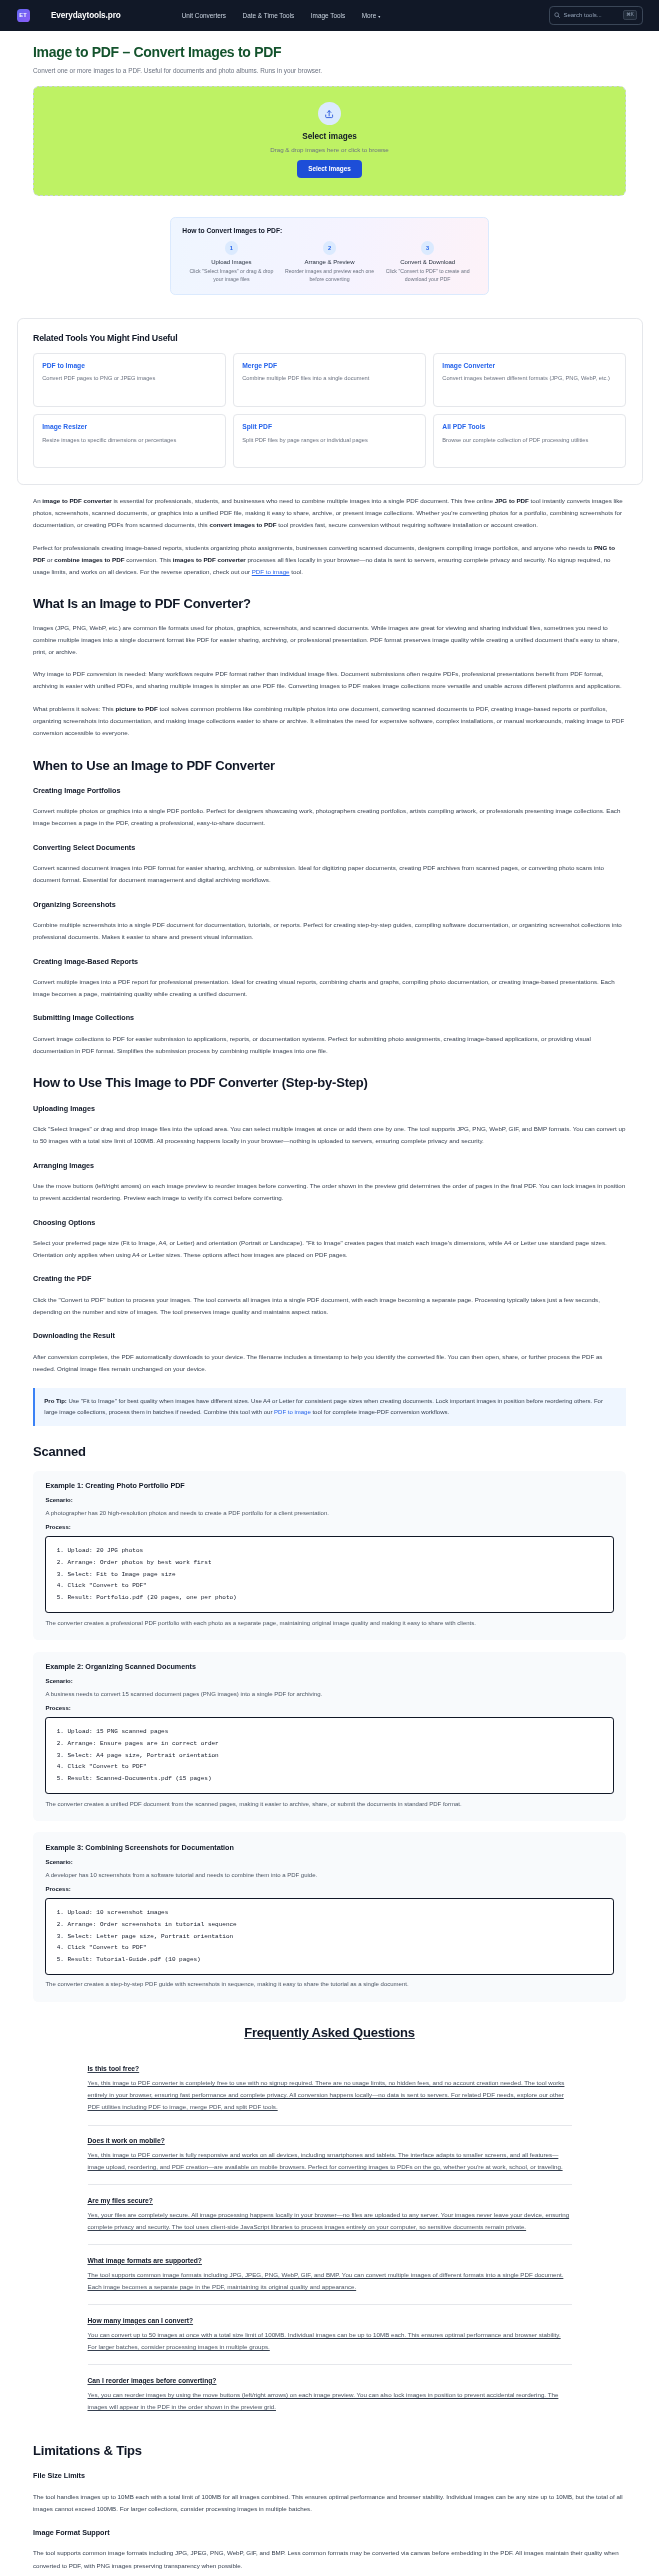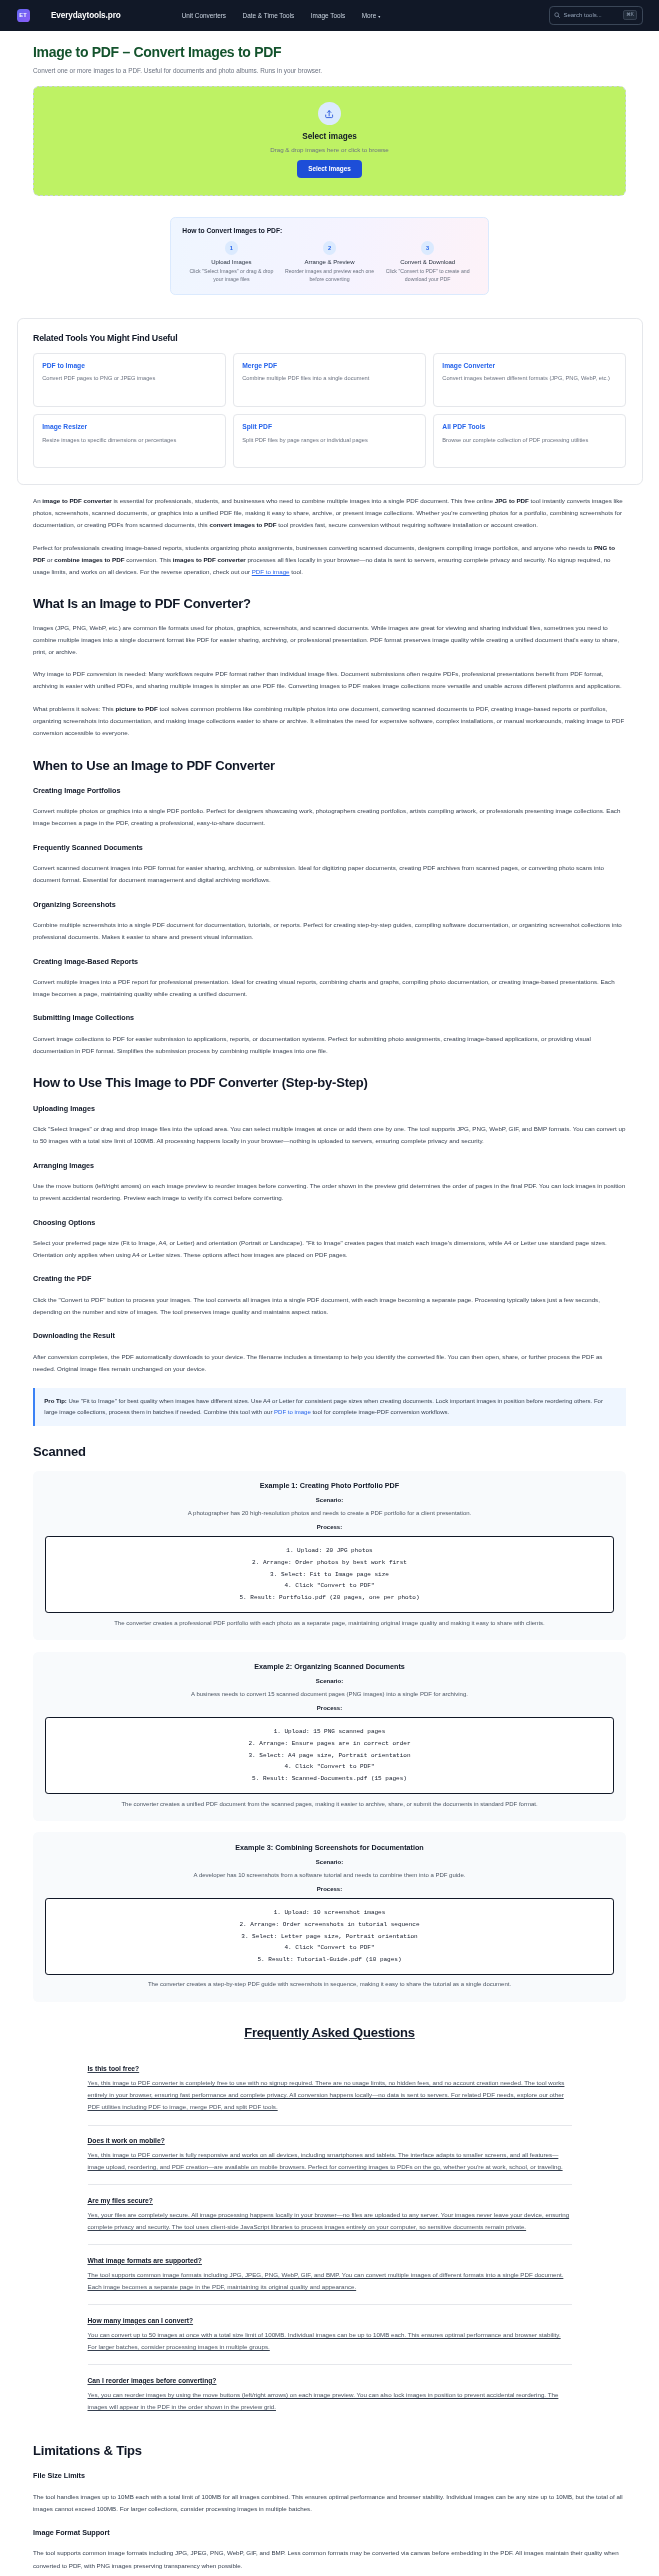--- a/index.html
+++ b/index.html
@@ -121,21 +121,21 @@
 
   .tipbox {
     margin-top: 13.4px; background:#eff6ff; border-left:2.1px solid #3b82f6;
     padding: 7.7px 9.3px; font-size: 6px; line-height:1.85; color:#374151;
   }
   .tipbox a { color:#2563eb;}
   .tipbox strong { color:#111827; }
 
   
   .example-card {
-    margin-top: 11.3px; background:#f8fafc; border-radius:5.2px; padding: 10.3px 12.4px 12.4px; text-align: center;
+    margin-top: 11.3px; background:#f8fafc; border-radius:5.2px; padding: 10.3px 12.4px 12.4px;
   }
   .example-card h3 { font-size:7.2px; color:#111827; margin:0 0 7.2px;}
   .ex-label { font-size:6px; font-weight:bold; color:#111827; margin-top: 6.2px;}
   .ex-text { font-size:6px; color:#4b5563; margin-top: 4.6px; line-height:1.7;}
   .code-block {
     margin-top: 6.2px; border:0.5px solid #111827; border-radius:3.1px;
     background:#fff; padding: 8.2px 10.3px;
     font-family:"Liberation Mono", monospace; font-size: 6px;
     line-height: 1.95; color:#111827; white-space: pre;
   }
@@ -253,21 +253,21 @@
     <p><span>Perfect for professionals creating image-based reports, students organizing photo assignments, businesses converting scanned documents, designers compiling image portfolios, and anyone who needs to </span><strong>PNG to PDF</strong><span> or </span><strong>combine images to PDF</strong><span> conversion. This </span><strong>images to PDF converter</strong><span> processes all files locally in your browser—no data is sent to servers, ensuring complete privacy and security. No signup required, no usage limits, and works on all devices. For the reverse operation, check out our </span><a class="inline">PDF to image</a><span> tool.</span></p>
 
     <h2>What Is an Image to PDF Converter?</h2>
     <p>Images (JPG, PNG, WebP, etc.) are common file formats used for photos, graphics, screenshots, and scanned documents. While images are great for viewing and sharing individual files, sometimes you need to combine multiple images into a single document format like PDF for easier sharing, archiving, or professional presentation. PDF format preserves image quality while creating a unified document that's easy to share, print, or archive.</p>
     <p>Why image to PDF conversion is needed: Many workflows require PDF format rather than individual image files. Document submissions often require PDFs, professional presentations benefit from PDF format, archiving is easier with unified PDFs, and sharing multiple images is simpler as one PDF file. Converting images to PDF makes image collections more versatile and usable across different platforms and applications.</p>
     <p><span>What problems it solves: This </span><strong>picture to PDF</strong><span> tool solves common problems like combining multiple photos into one document, converting scanned documents to PDF, creating image-based reports or portfolios, organizing screenshots into documentation, and making image collections easier to share or archive. It eliminates the need for expensive software, complex installations, or manual workarounds, making image to PDF conversion accessible to everyone.</span></p>
 
     <h2>When to Use an Image to PDF Converter</h2>
     <h3>Creating Image Portfolios</h3>
     <p>Convert multiple photos or graphics into a single PDF portfolio. Perfect for designers showcasing work, photographers creating portfolios, artists compiling artwork, or professionals presenting image collections. Each image becomes a page in the PDF, creating a professional, easy-to-share document.</p>
-    <h3>Frequently Scanned Documents</h3>
+    <h3>Converting Select Documents</h3>
     <p>Convert scanned document images into PDF format for easier sharing, archiving, or submission. Ideal for digitizing paper documents, creating PDF archives from scanned pages, or converting photo scans into document format. Essential for document management and digital archiving workflows.</p>
     <h3>Organizing Screenshots</h3>
     <p>Combine multiple screenshots into a single PDF document for documentation, tutorials, or reports. Perfect for creating step-by-step guides, compiling software documentation, or organizing screenshot collections into professional documents. Makes it easier to share and present visual information.</p>
     <h3>Creating Image-Based Reports</h3>
     <p>Convert multiple images into a PDF report for professional presentation. Ideal for creating visual reports, combining charts and graphs, compiling photo documentation, or creating image-based presentations. Each image becomes a page, maintaining quality while creating a unified document.</p>
     <h3>Submitting Image Collections</h3>
     <p>Convert image collections to PDF for easier submission to applications, reports, or documentation systems. Perfect for submitting photo assignments, creating image-based applications, or providing visual documentation in PDF format. Simplifies the submission process by combining multiple images into one file.</p>
 
     <h2>How to Use This Image to PDF Converter (Step-by-Step)</h2>
     <h3>Uploading Images</h3>

